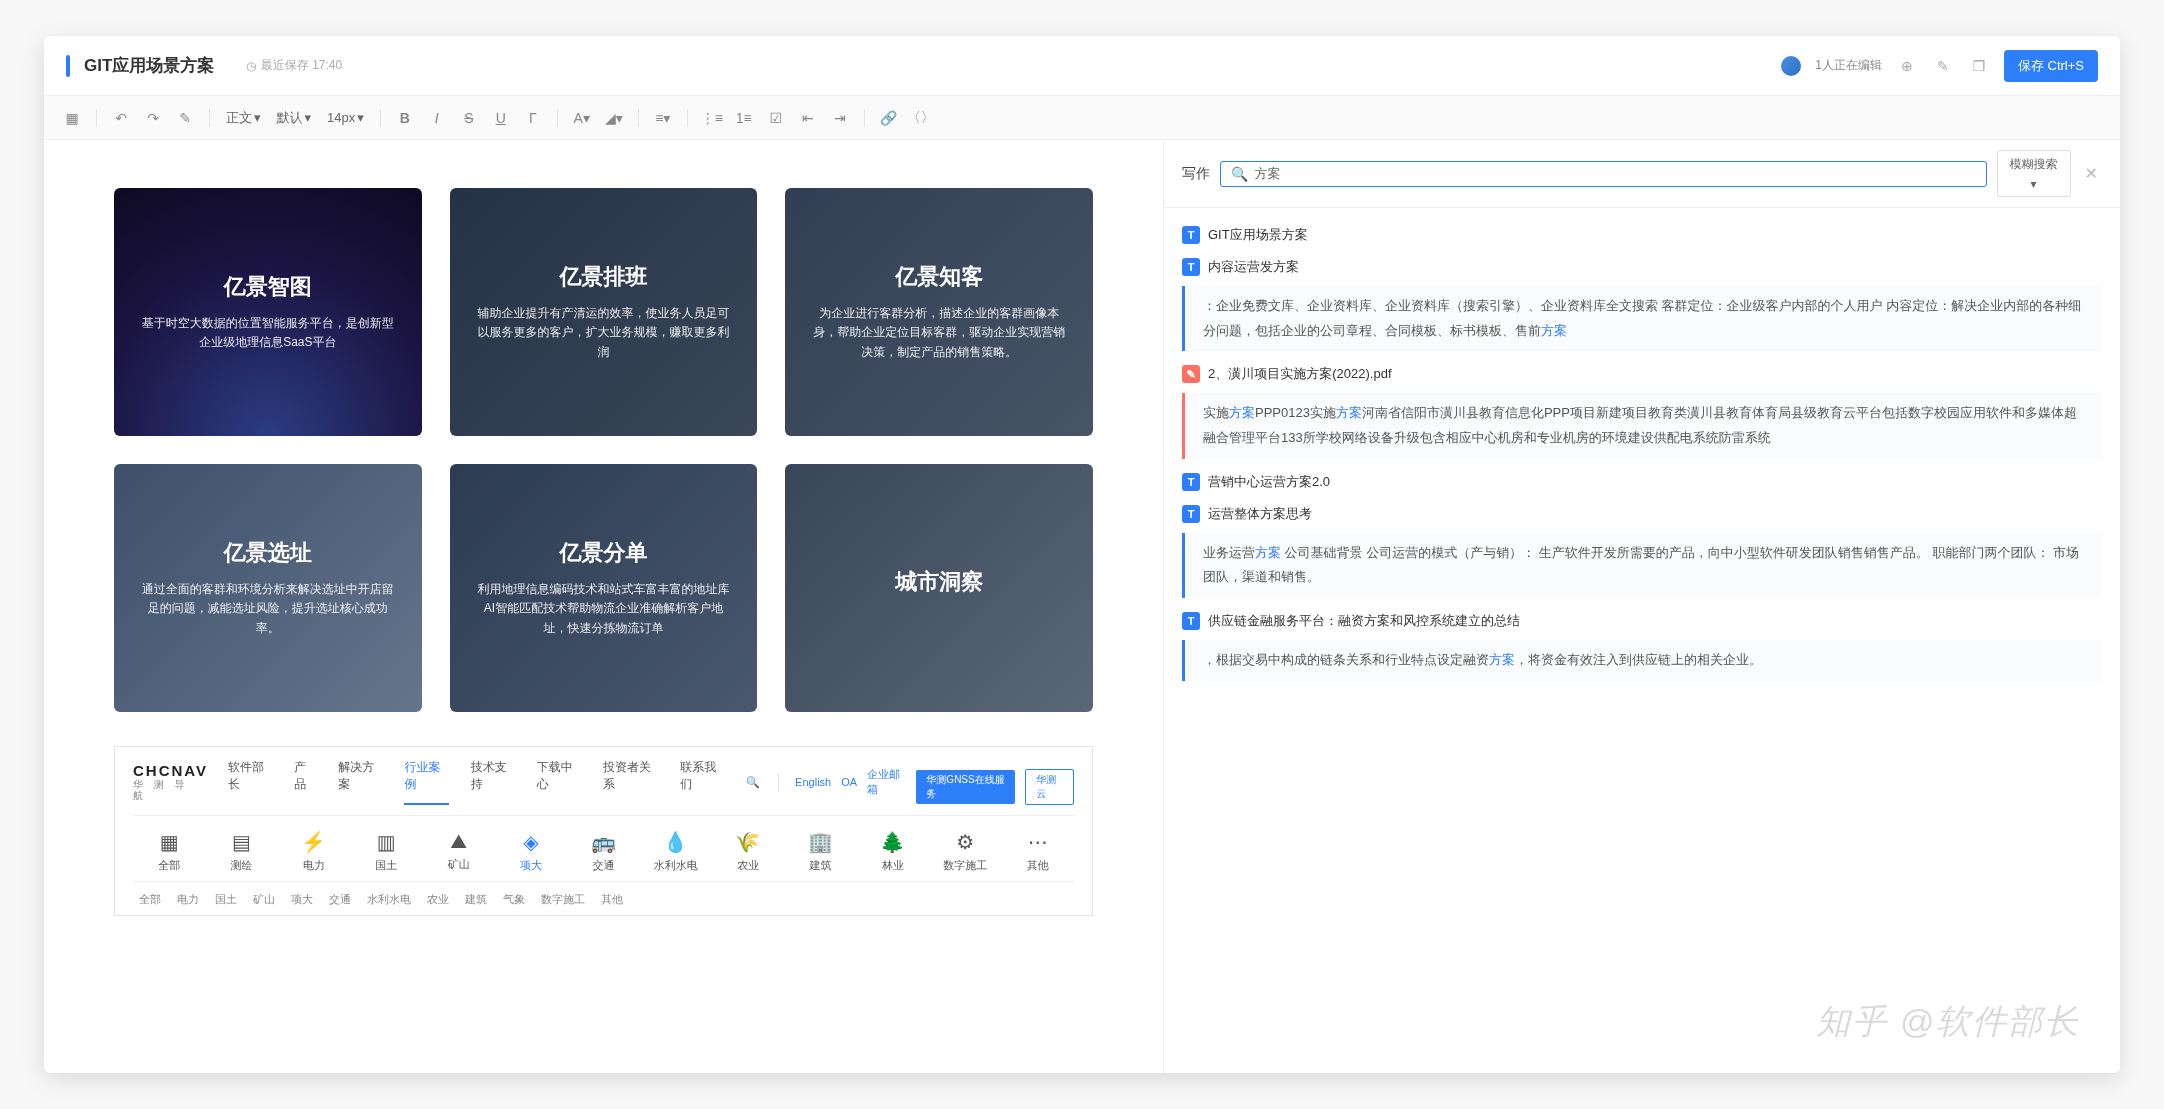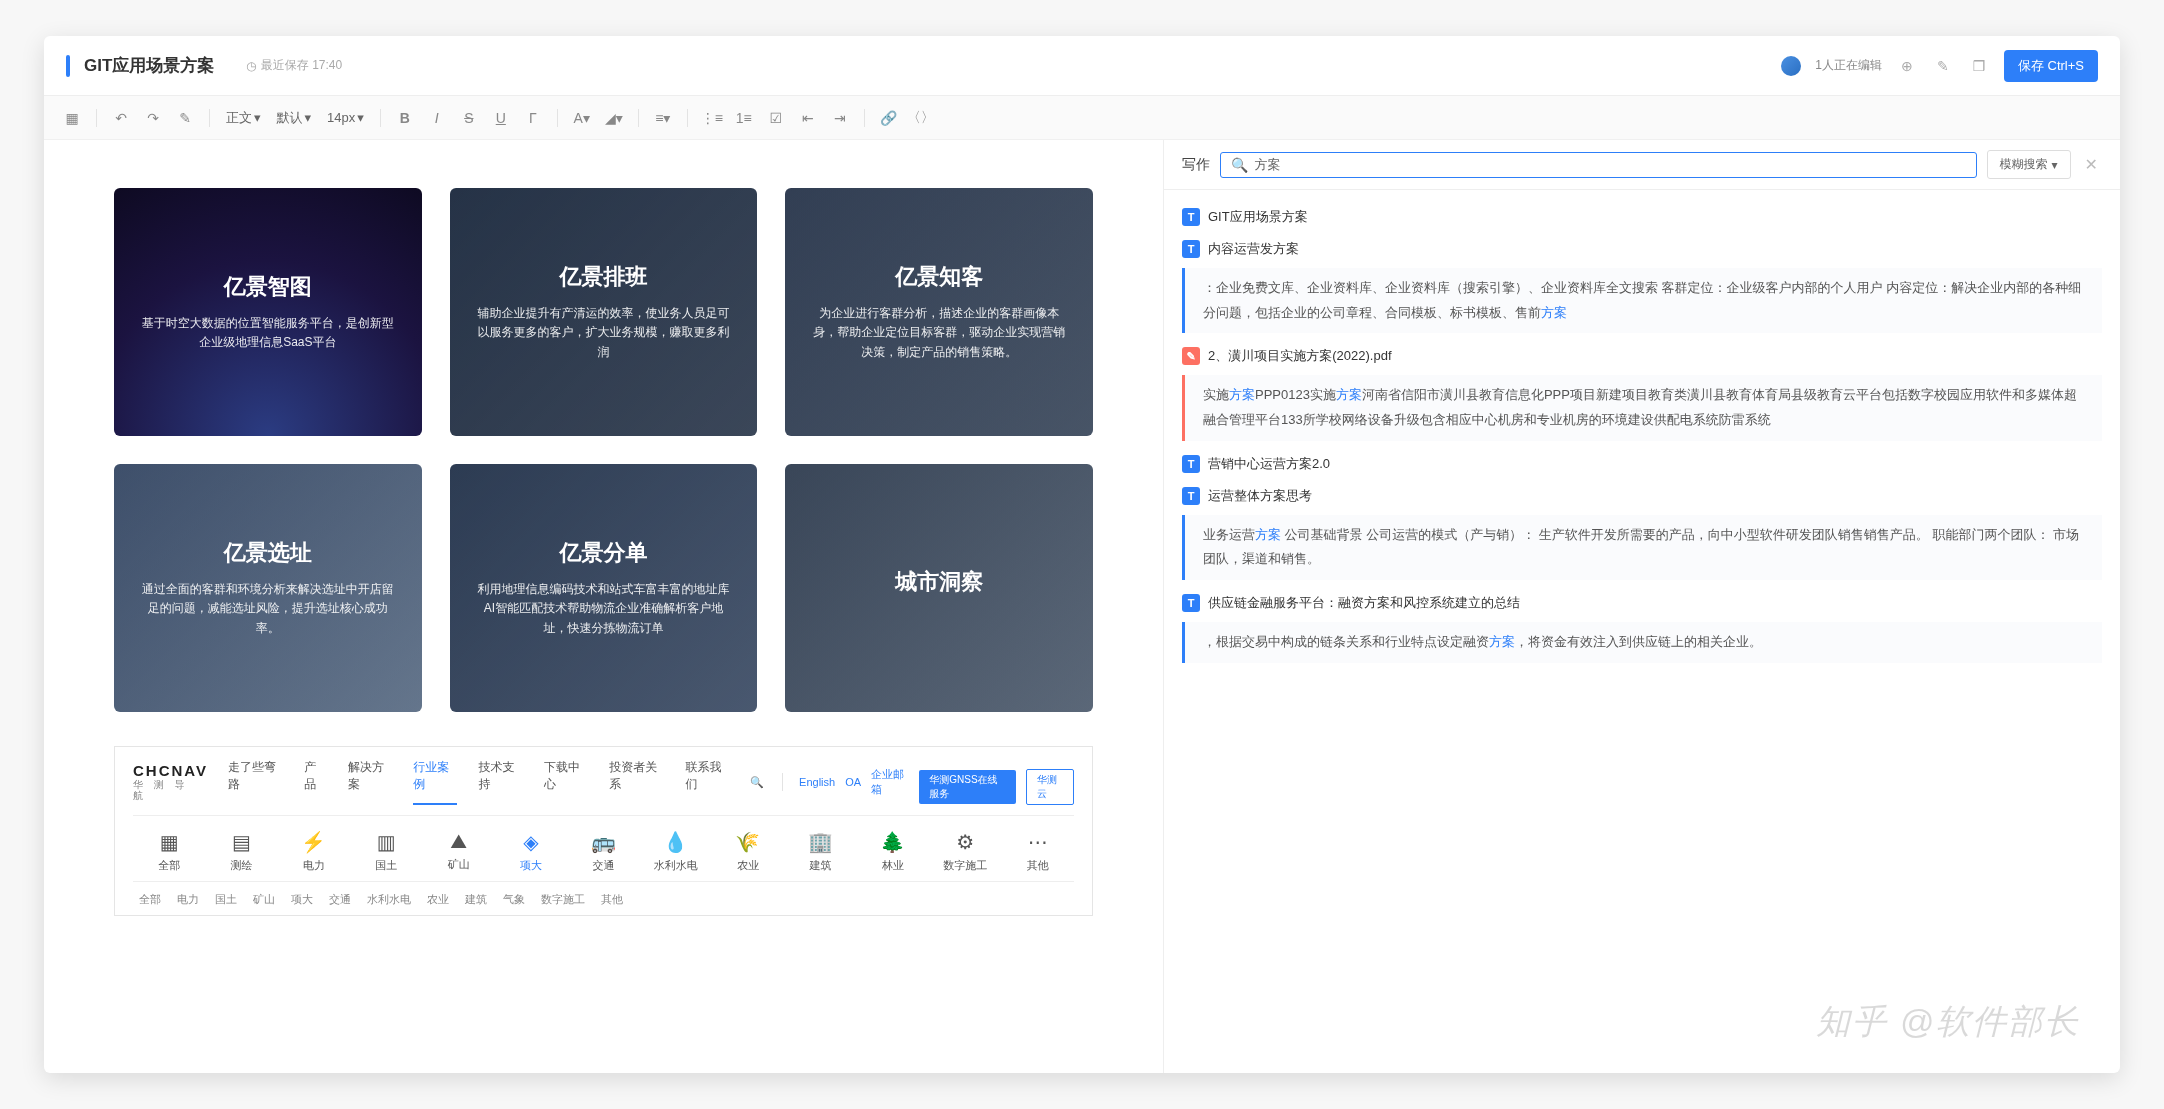--- a/index.html
+++ b/index.html
@@ -63,21 +63,21 @@
 .icell { display: flex; flex-direction: column; align-items: center; gap: 4px; font-size: 11px; color: #555; width: 60px; cursor: pointer; }
 .icell.active { color: #2d7ff9; }
 .icell .glyph { font-size: 20px; }
 .tagrow { display: flex; gap: 16px; padding: 10px 0 0 6px; font-size: 11px; color: #888; }
 
 
 .rhead { display: flex; align-items: center; gap: 10px; padding: 10px 18px; border-bottom: 1px solid #eee; }
 .rtitle { font-size: 14px; color: #444; }
 .searchbox { flex: 1; display: flex; align-items: center; border: 1px solid #2d7ff9; border-radius: 3px; padding: 4px 10px; gap: 6px; color: #2d7ff9; }
 .searchbox input { border: none; outline: none; flex: 1; font-size: 13px; color: #666; background: transparent; }
-.modebtn { border: 1px solid #ddd; padding: 5px 12px; border-radius: 3px; font-size: 12px; color: #666; background: #fff; cursor: pointer; display: flex; align-items: center; gap: 4px; }
+.modebtn { border: 1px solid #ddd; padding: 5px 12px; border-radius: 3px; font-size: 12px; color: #666; background: #fff; cursor: pointer; display: flex; align-items: center; gap: 4px; flex-direction: column; }
 .closebtn { color: #bbb; cursor: pointer; padding: 0 4px; font-size: 16px; }
 
 .results { flex: 1; overflow: auto; padding: 4px 18px 18px; }
 .result { margin-top: 14px; }
 .rhdr { display: flex; align-items: center; gap: 8px; font-size: 13px; color: #333; }
 .badge-t { width: 18px; height: 18px; border-radius: 3px; background: #2d7ff9; color: #fff; font-size: 11px; font-weight: 600; display: flex; align-items: center; justify-content: center; }
 .badge-pdf { background: #fd7062; }
 .snippet { margin-top: 10px; padding: 8px 14px 8px 18px; border-left: 3px solid #2d7ff9; background: #fafbfd; font-size: 13px; color: #555; line-height: 1.9; }
 .snippet.red { border-left-color: #fd7062; }
 .hl { color: #2d7ff9; }
@@ -191,21 +191,21 @@
               </div>
             </div>
 
           <div class="siteframe">
             <div class="sitehead">
               <div class="logo">
                 <span class="brand">CHCNAV</span>
                 <span class="sub">华 测 导 航</span>
               </div>
               <div class="nav" id="sitenav">
-                  <span class="nav-item">走了些弯路</span>
+                  <span class="nav-item">软件部长</span>
                   <span class="nav-item">产品</span>
                   <span class="nav-item">解决方案</span>
                   <span class="nav-item active">行业案例</span>
                   <span class="nav-item">技术支持</span>
                   <span class="nav-item">下载中心</span>
                   <span class="nav-item">投资者关系</span>
                   <span class="nav-item">联系我们</span>
                 </div>
               <div class="nav-right">
                 <div class="magn">🔍</div>

